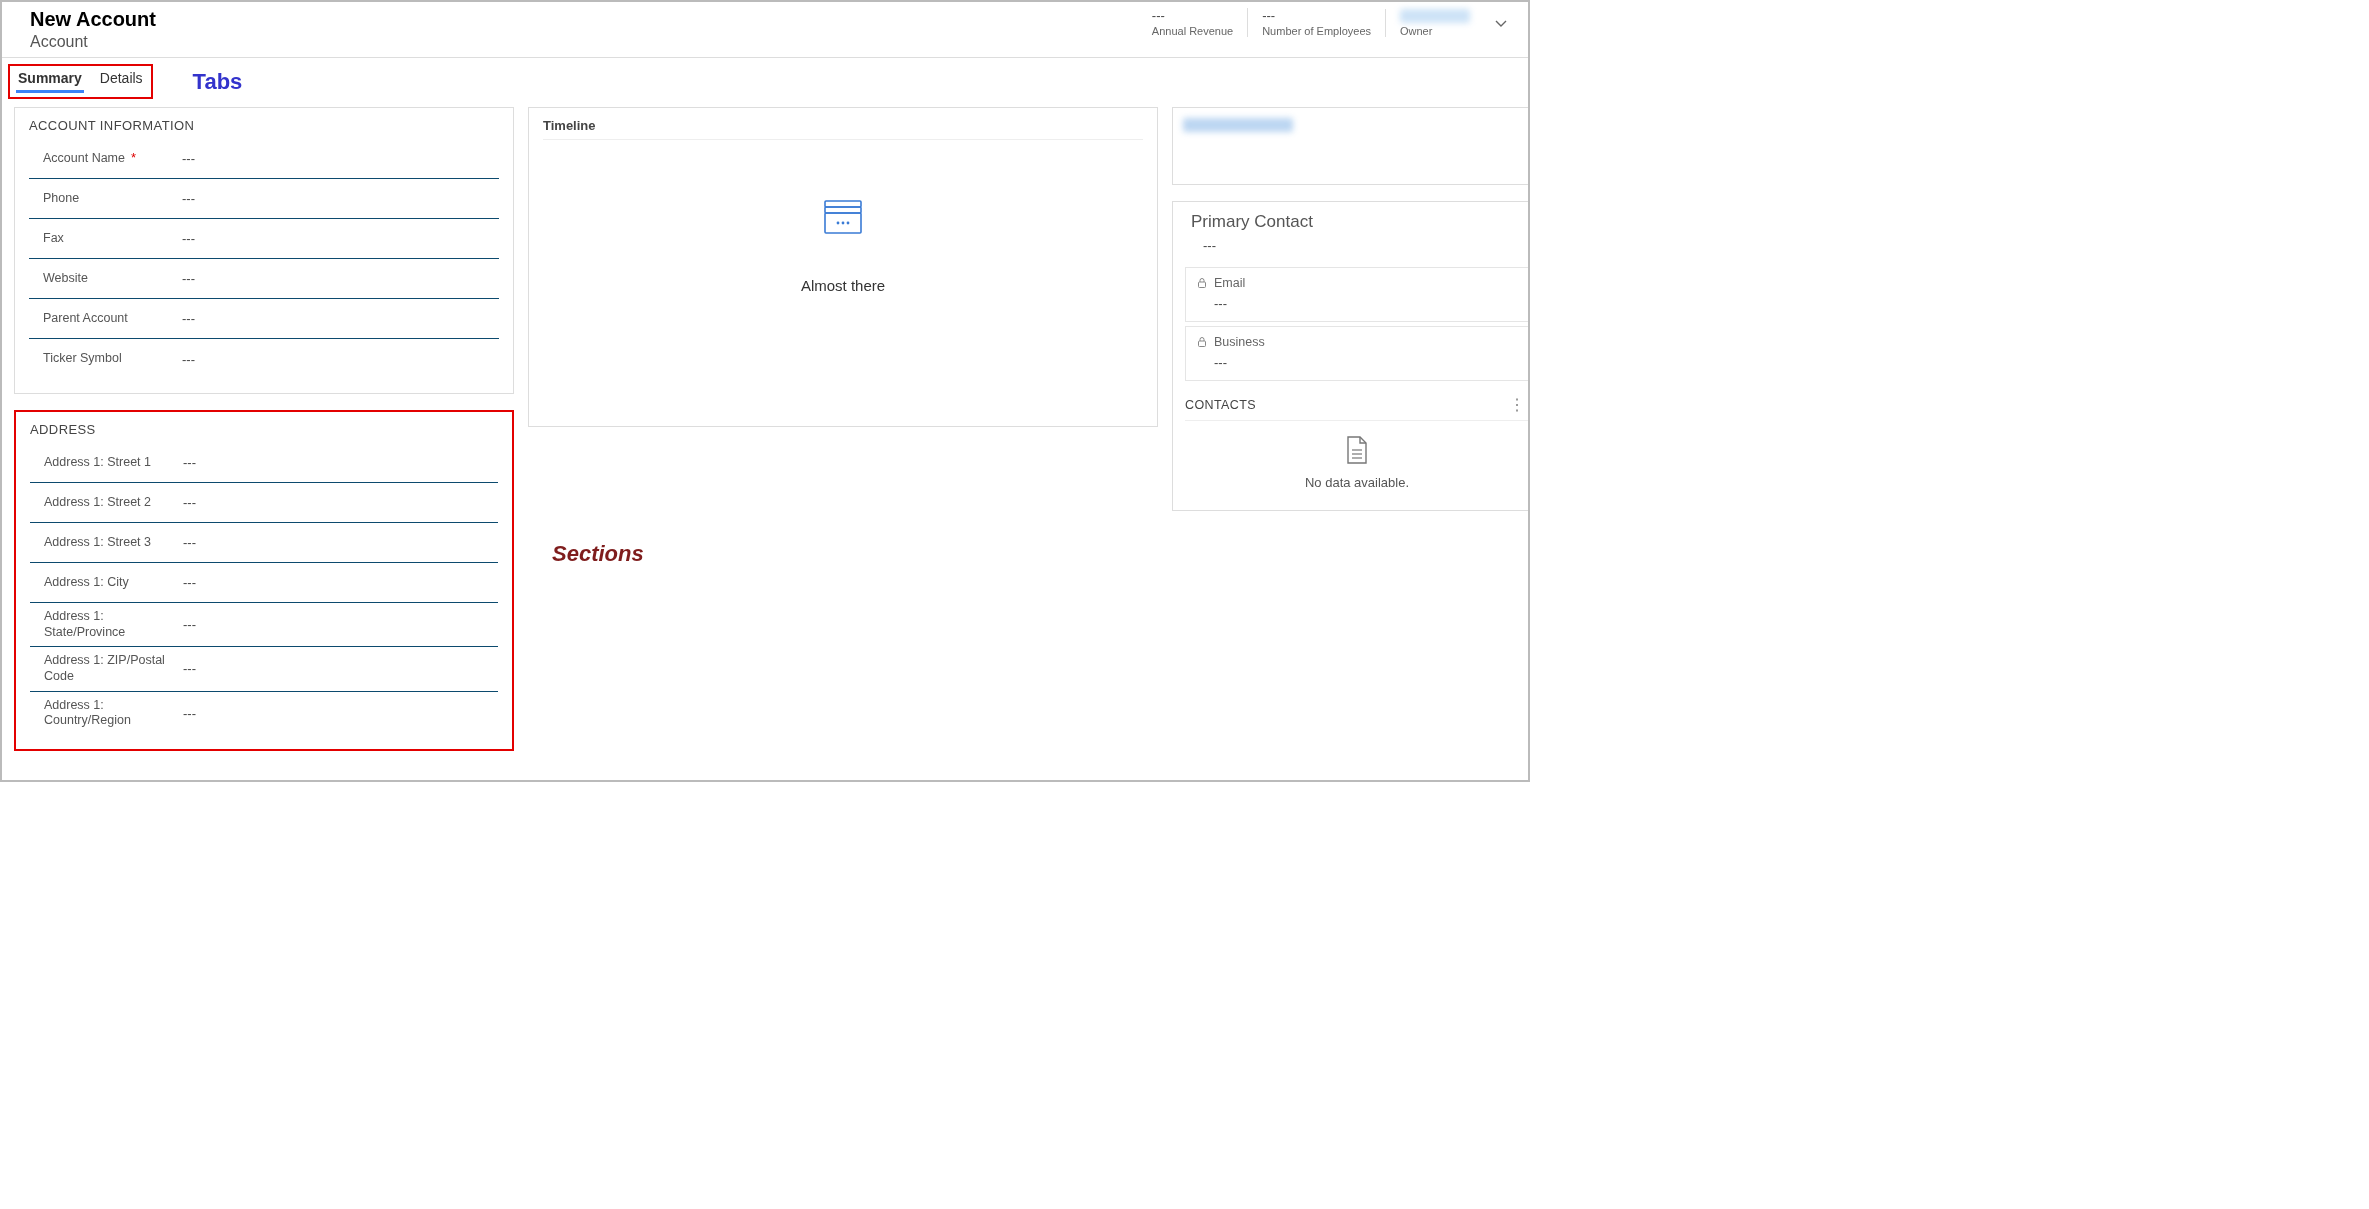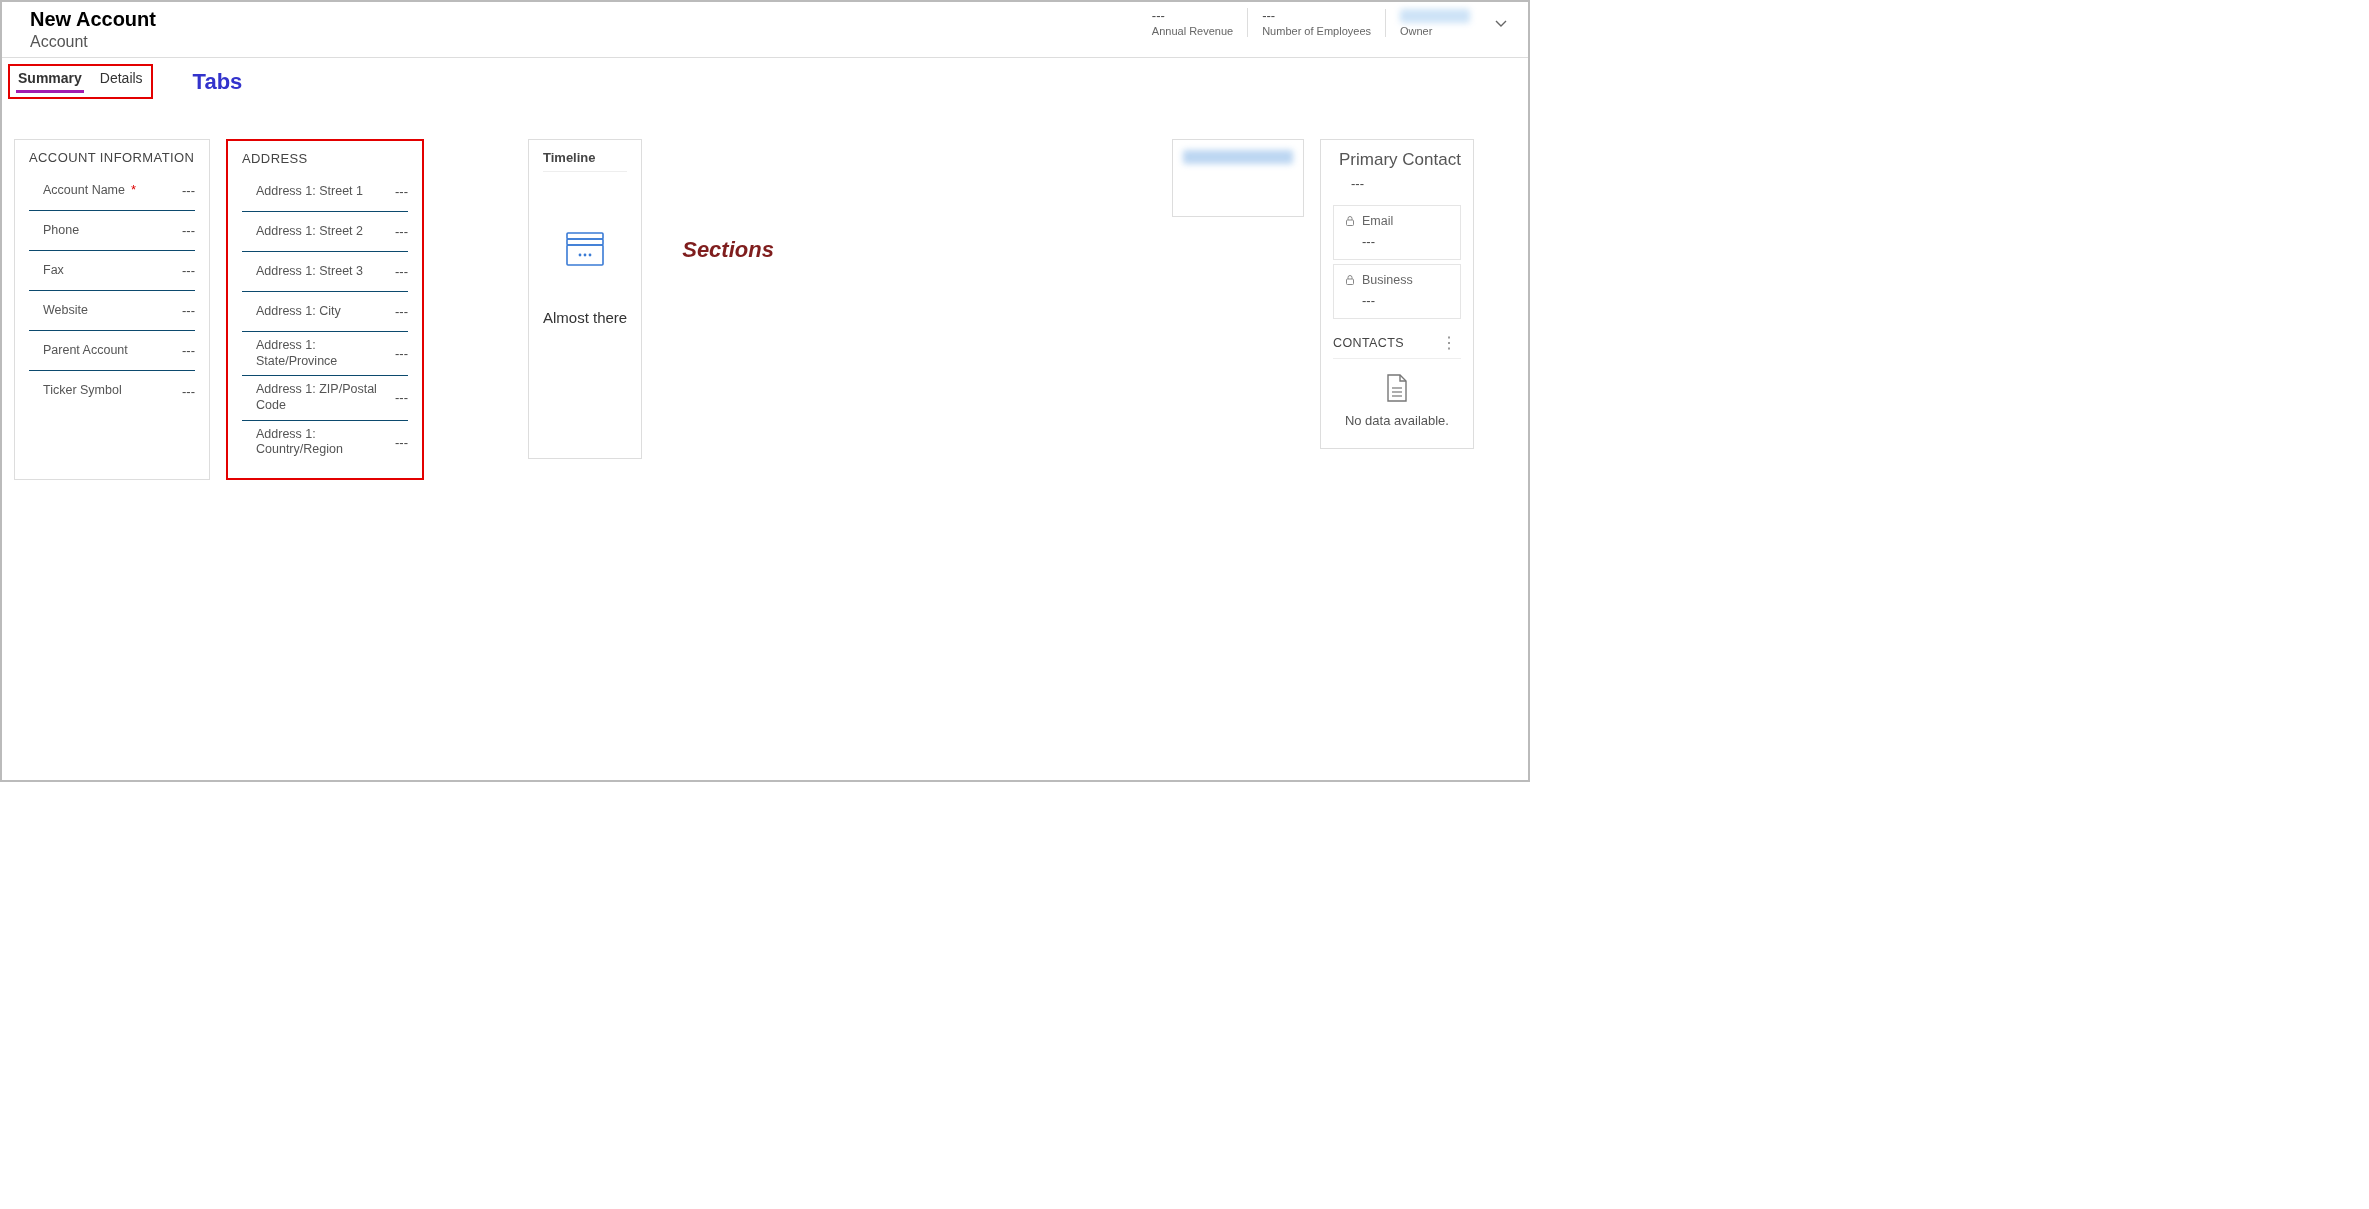--- a/index.html
+++ b/index.html
@@ -81,38 +81,38 @@
     gap: 14px;
   }
   .tab {
     font-size: 14px;
     color: #333;
     padding: 2px 2px 4px 2px;
     cursor: pointer;
   }
   .tab.active {
     font-weight: 600;
-    border-bottom: 3px solid #a21caf;
+    border-bottom: 3px solid #3b82f6;
   }
   .callout-tabs {
     color: #3333cc;
     font-size: 22px;
     font-weight: 700;
     margin-left: 40px;
   }
 
   
   .body-grid {
     display: grid;
     grid-template-columns: 500px 630px 370px;
     gap: 14px;
     padding: 8px 12px;
     align-items: start;
   }
-  .col { display: flex; flex-direction: row; gap: 16px; margin-top: 32px; }
+  .col { display: flex; flex-direction: column; gap: 16px; }
 
   .card {
     border: 1px solid #ddd;
     background: #fff;
     padding: 10px 14px 14px 14px;
   }
   .card-title {
     font-size: 13px;
     color: #444;
     letter-spacing: 0.4px;

